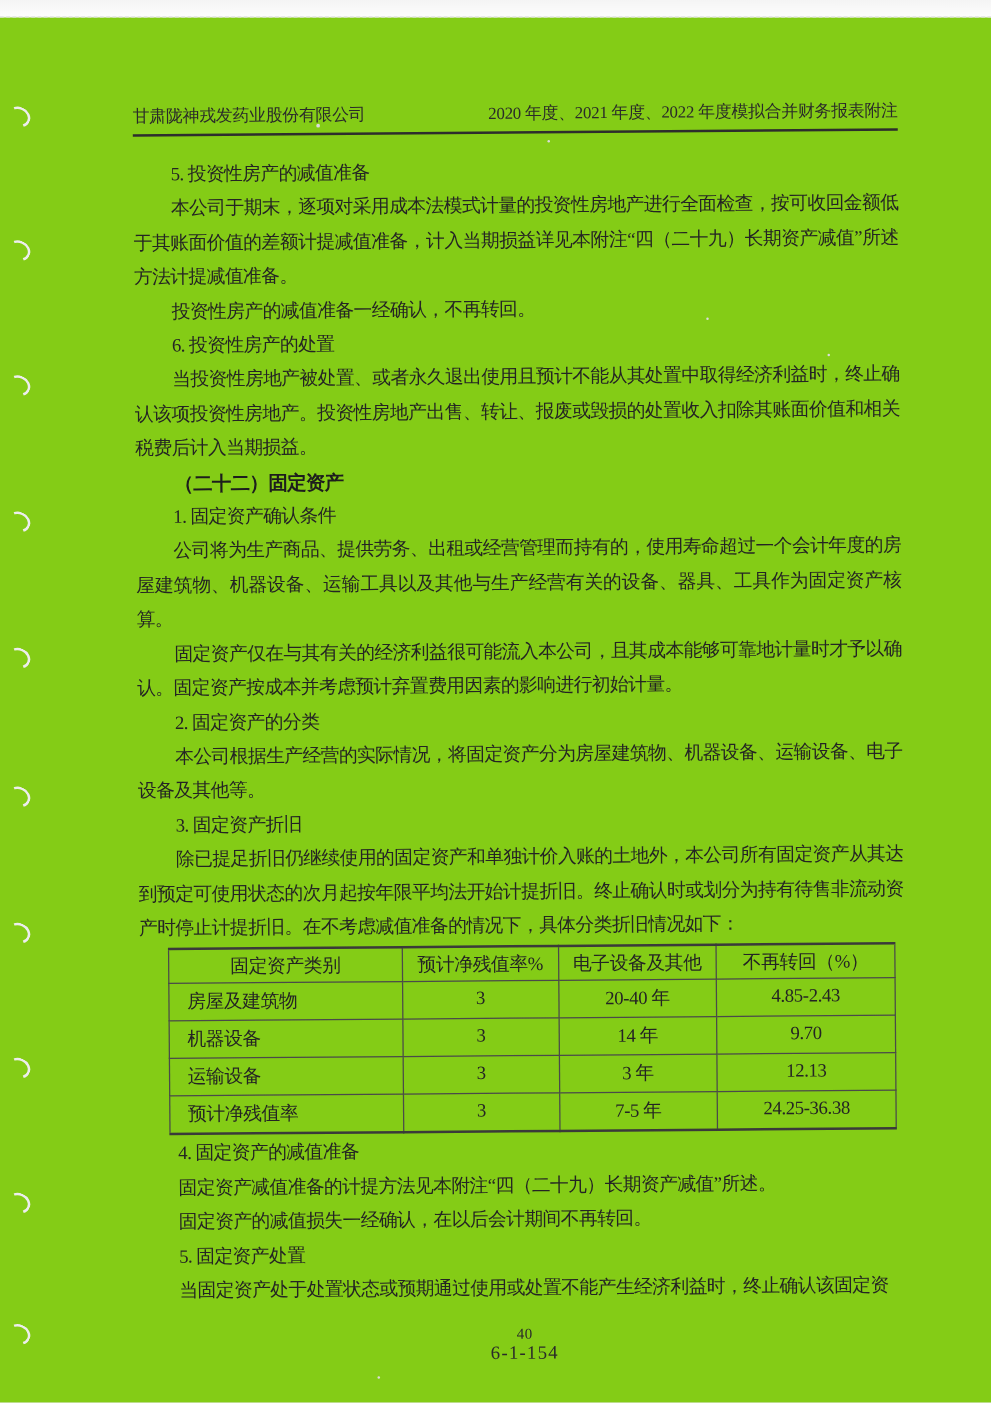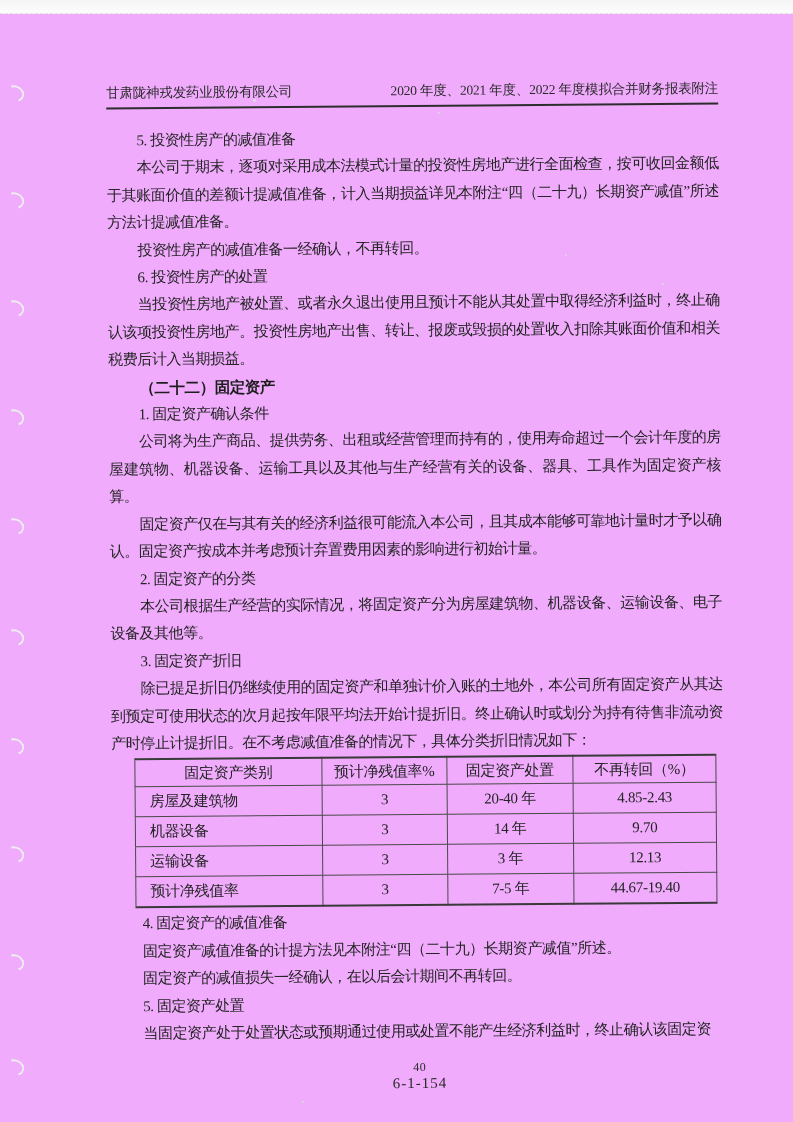--- a/index.html
+++ b/index.html
@@ -1,19 +1,19 @@
 <!DOCTYPE html>
 <html><head>
 <meta charset="utf-8">
 <style>
   html,body{margin:0;padding:0;background:#e9e9e9;}
   .page{
     position:relative;
     width:793px;height:1122px;
-    background:#f0abfc;
+    background:#84cc16;
     overflow:hidden;
     font-family:"Liberation Serif","DejaVu Serif",serif;
     color:#262626;
   }
   .page-top-edge{
     position:absolute;top:0;left:0;width:100%;height:13px;
     background:linear-gradient(#f4f4f4,#fdfdfd);
     border-bottom:1px dashed #e3e3e3;
   }
   .curl{
@@ -102,21 +102,21 @@
       <p class="para">2. 固定资产的分类</p>
       <p class="para">本公司根据生产经营的实际情况，将固定资产分为房屋建筑物、机器设备、运输设备、电子设备及其他等。</p>
       <p class="para">3. 固定资产折旧</p>
       <p class="para">除已提足折旧仍继续使用的固定资产和单独计价入账的土地外，本公司所有固定资产从其达到预定可使用状态的次月起按年限平均法开始计提折旧。终止确认时或划分为持有待售非流动资产时停止计提折旧。在不考虑减值准备的情况下，具体分类折旧情况如下：</p>
 
       <table class="dep">
         <thead>
           <tr>
             <th class="c0">固定资产类别</th>
             <th class="c1">预计净残值率%</th>
-            <th class="c2">固定资产处置</th>
+            <th class="c2">电子设备及其他</th>
             <th class="c3">不再转回（%）</th>
           </tr>
         </thead>
         <tbody>
           <tr>
             <td class="c0">房屋及建筑物</td>
             <td class="c1">3</td>
             <td class="c2">20-40 年</td>
             <td class="c3">4.85-2.43</td>
           </tr>
@@ -129,21 +129,21 @@
           <tr>
             <td class="c0">运输设备</td>
             <td class="c1">3</td>
             <td class="c2">3 年</td>
             <td class="c3">12.13</td>
           </tr>
           <tr>
             <td class="c0">预计净残值率</td>
             <td class="c1">3</td>
             <td class="c2">7-5 年</td>
-            <td class="c3">44.67-19.40</td>
+            <td class="c3">24.25-36.38</td>
           </tr>
         </tbody>
       </table>
 
       <p class="para">4. 固定资产的减值准备</p>
       <p class="para">固定资产减值准备的计提方法见本附注“四（二十九）长期资产减值”所述。</p>
       <p class="para">固定资产的减值损失一经确认，在以后会计期间不再转回。</p>
       <p class="para">5. 固定资产处置</p>
       <p class="para">当固定资产处于处置状态或预期通过使用或处置不能产生经济利益时，终止确认该固定资</p>
     </div>

